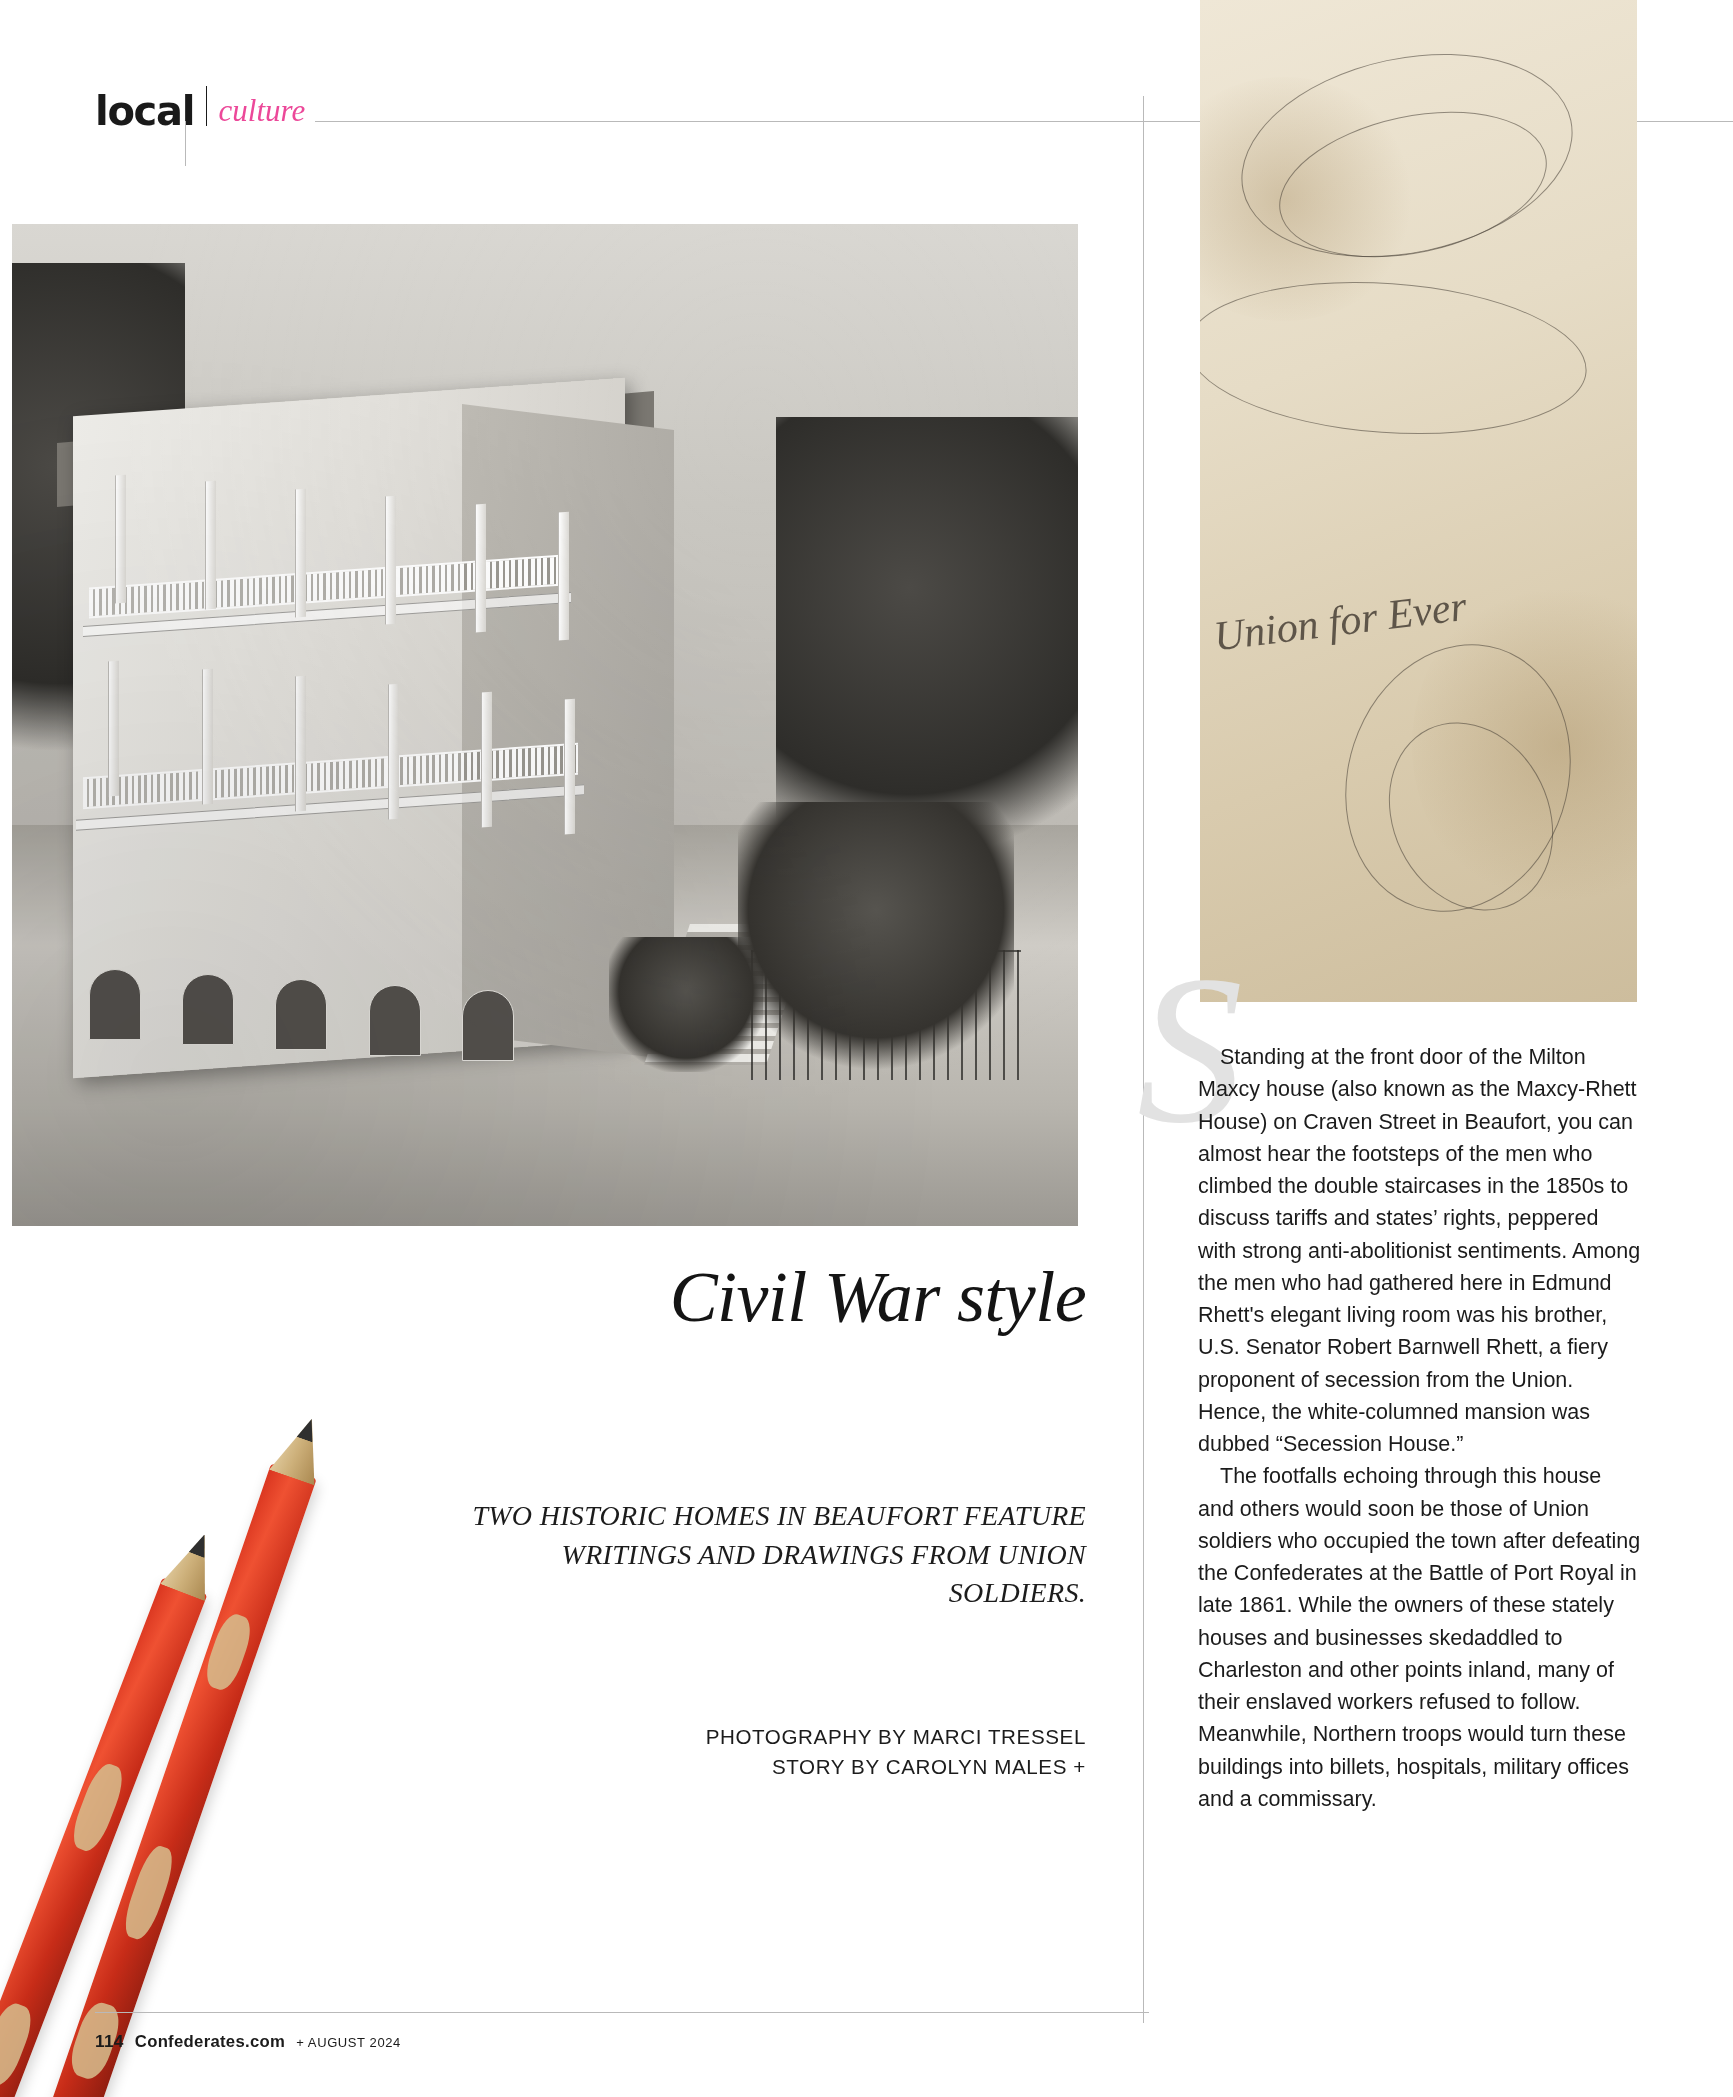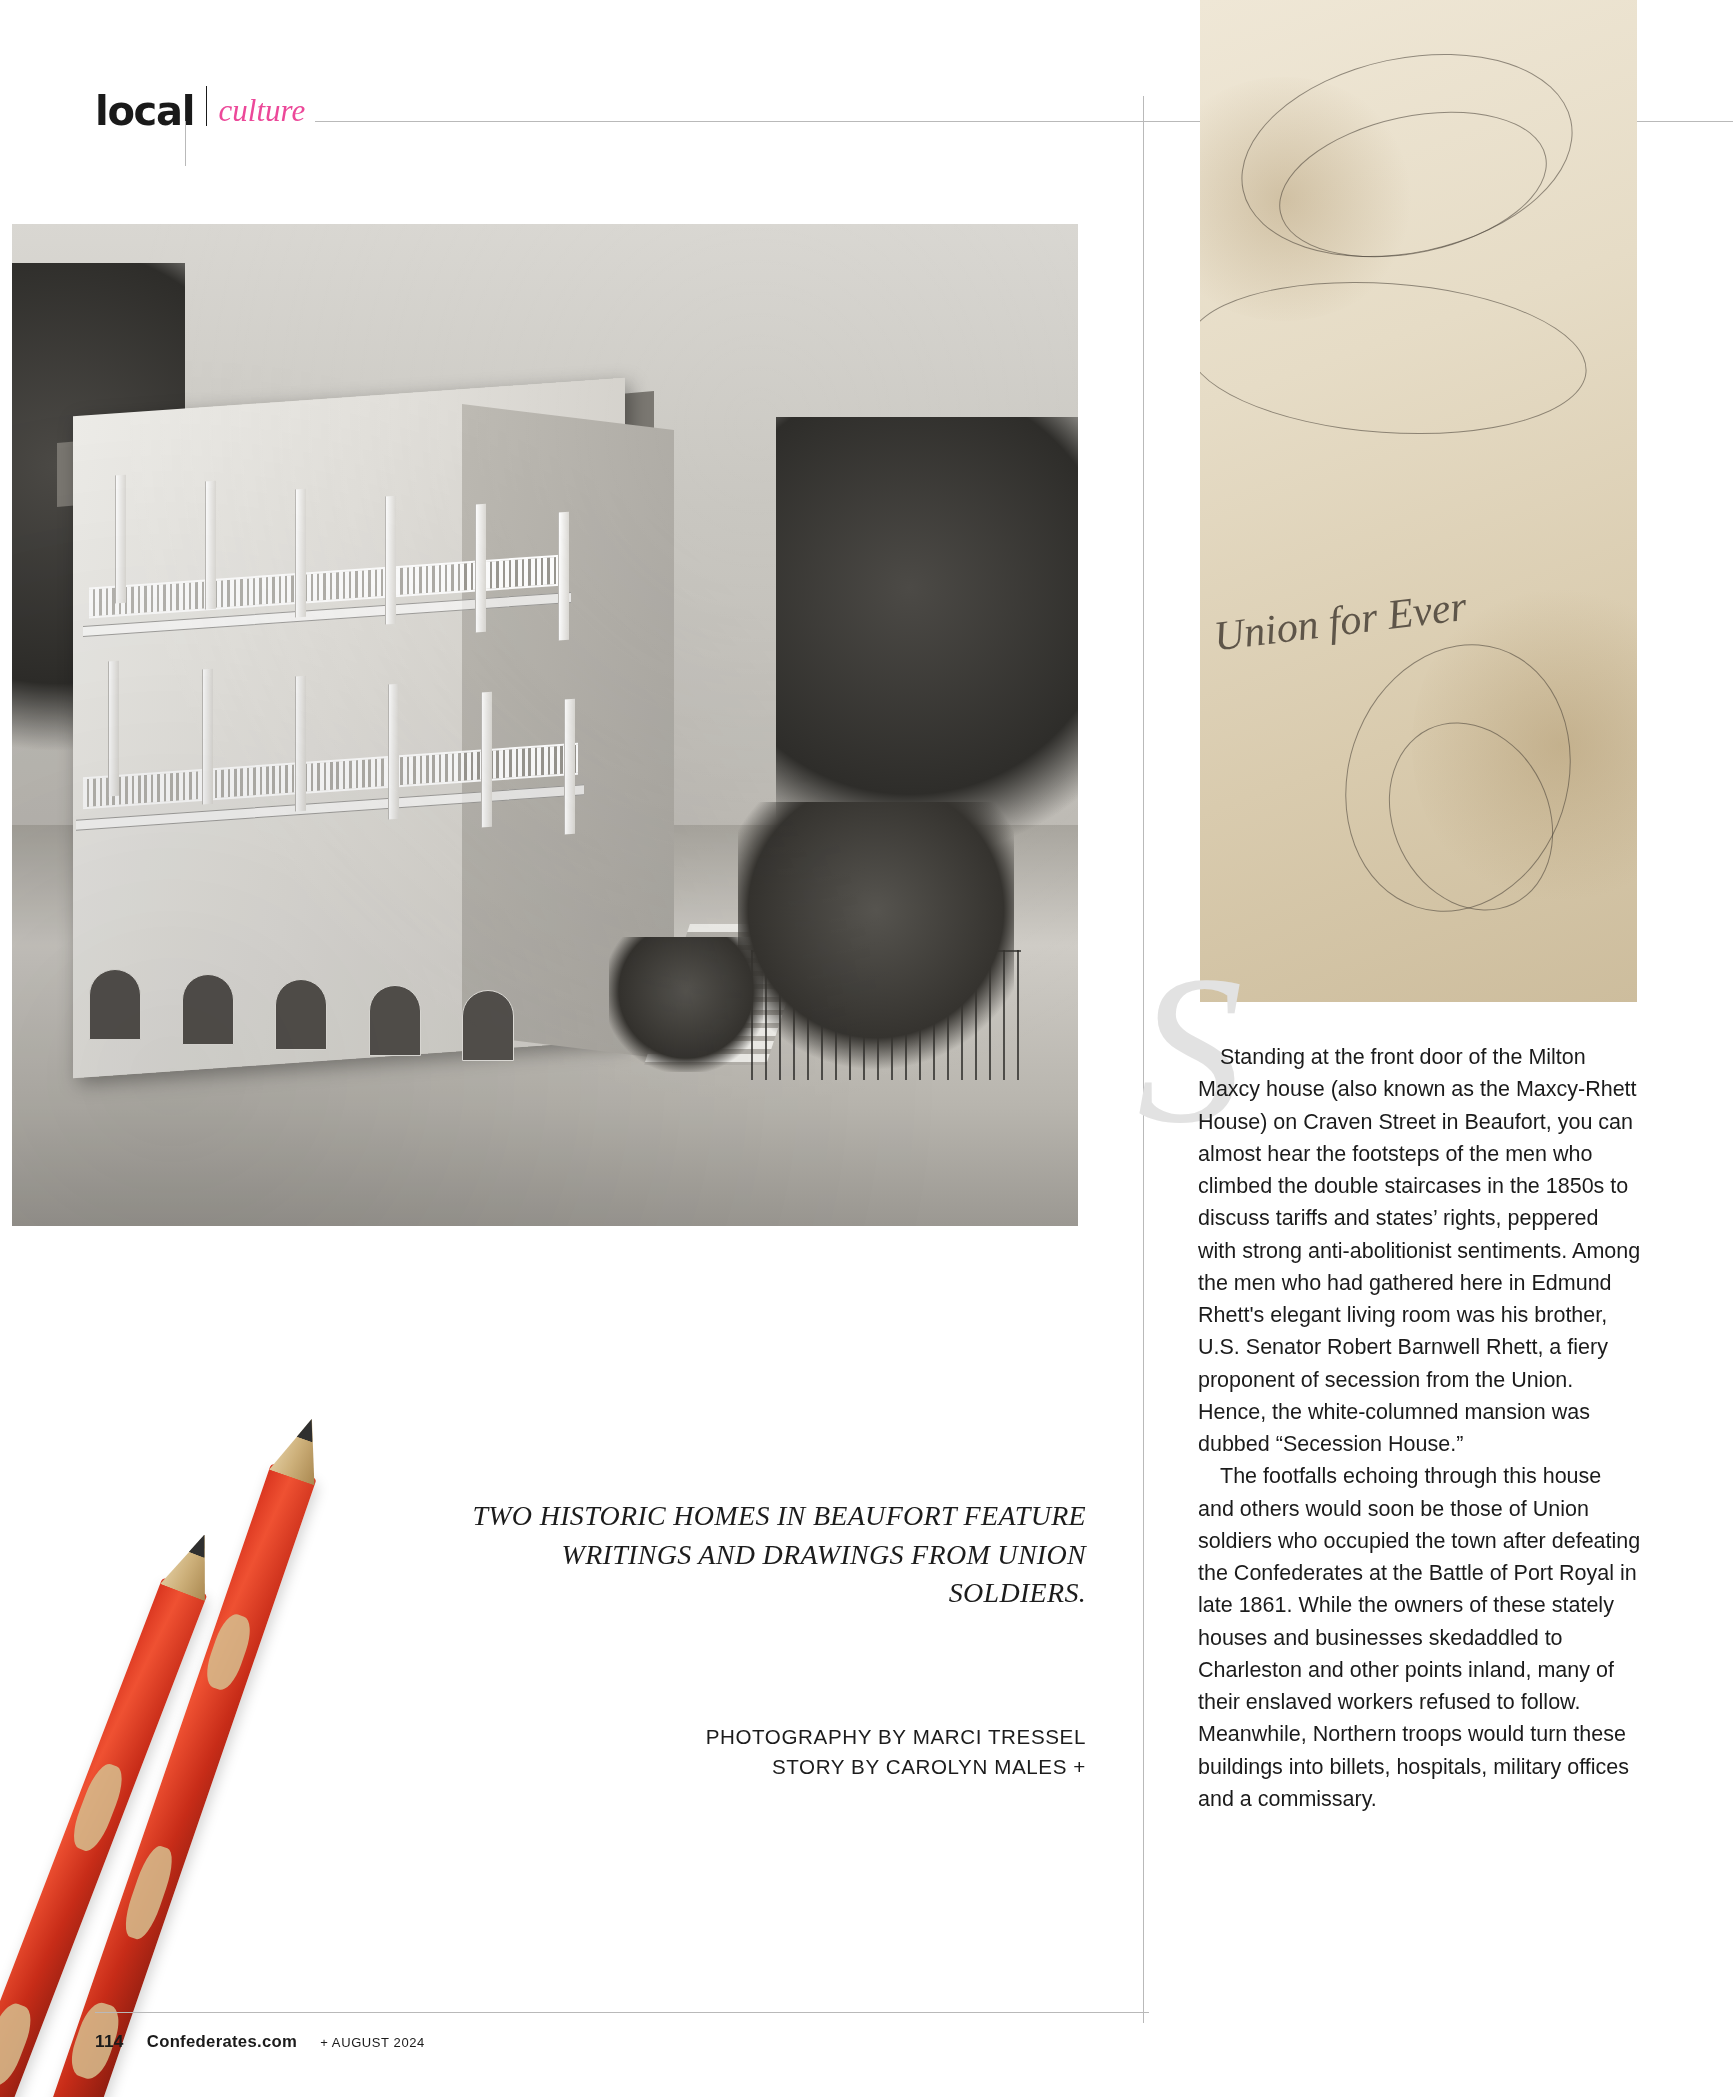--- a/index.html
+++ b/index.html
@@ -310,21 +310,21 @@
   .footer {
     position: absolute;
     left: 95px;
     top: 2031px;
     font-family: "Liberation Sans", sans-serif;
     font-size: 16.7px;
     color: #1b1b1b;
     letter-spacing: 0.3px;
     display: flex;
     align-items: baseline;
-    gap: 23px;
+    gap: 11px;
   }
   .footer .pagenum { font-weight: bold; font-size: 17.3px; }
   .footer .site { font-weight: bold; }
   .footer .issue { font-size: 13px; letter-spacing: 0.6px; text-align: center; }
 </style>
 </head>
 <body>
 
 <div class="masthead">
   <span class="local">local</span>
@@ -383,20 +383,21 @@
   <div class="scrap-stain" style="left:212px; top:578px; width:296px; height:334px;"></div>
   <div class="scrap-ink" style="left:39px; top:58px; width:334px; height:193px;"></div>
   <div class="scrap-ink" style="left:77px; top:116px; width:270px; height:135px;"></div>
   <div class="scrap-ink" style="left:-13px; top:283px; width:398px; height:148px; transform:rotate(4deg);"></div>
   <div class="scrap-ink" style="left:148px; top:642px; width:218px; height:270px; transform:rotate(18deg);"></div>
   <div class="scrap-ink" style="left:193px; top:719px; width:154px; height:193px; transform:rotate(-26deg);"></div>
   <div class="scrap-script" style="left:13px; top:597px; font-size:42px; transform:rotate(-7deg);">Union for Ever</div>
 </div>
 
 <div class="headline">
+  <span class="line2">Civil War style</span>
 </div>
 
 <div class="deck">TWO HISTORIC HOMES IN BEAUFORT FEATURE WRITINGS AND DRAWINGS FROM UNION SOLDIERS.</div>
 
 <div class="byline">
   <div>PHOTOGRAPHY BY MARCI TRESSEL</div>
   <div>STORY BY CAROLYN MALES +</div>
 </div>
 
 <div class="pencils">

